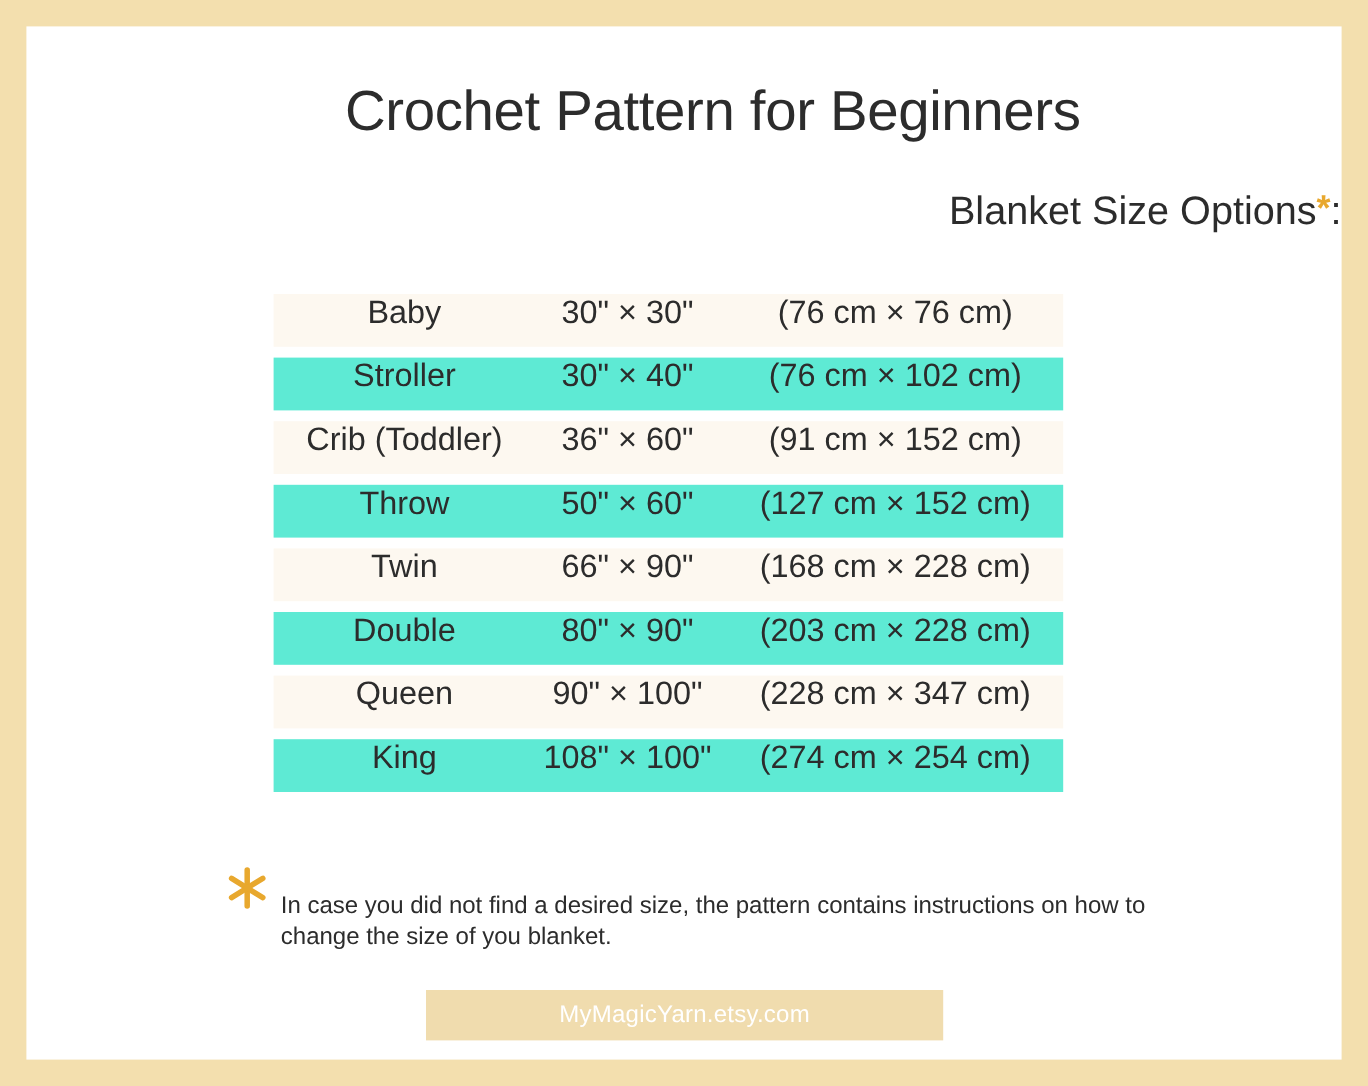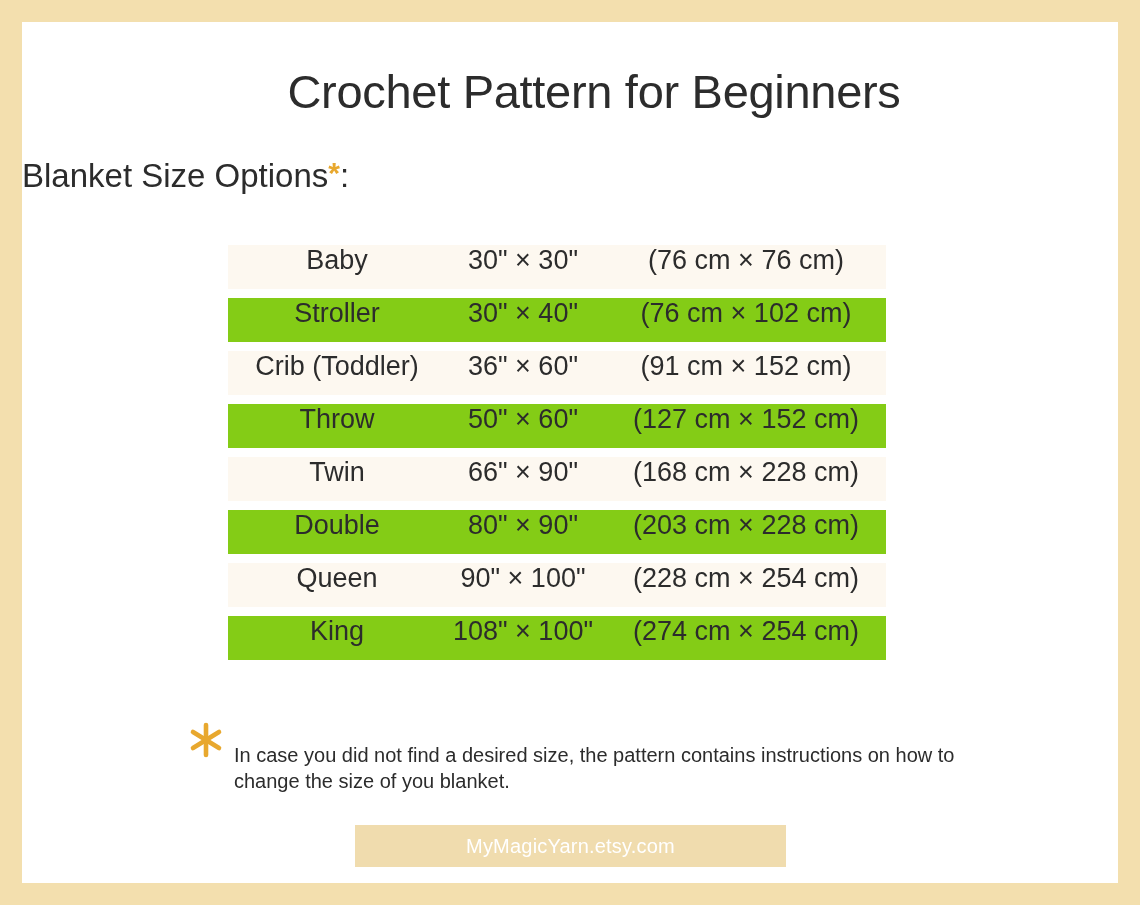--- a/index.html
+++ b/index.html
@@ -36,21 +36,21 @@
     white-space: nowrap;
     margin-left: 24px;
   }
 
   
   .subtitle {
     position: absolute;
     left: 0;
     top: 135px;
     width: 1096px;
-    text-align: left;
+    text-align: right;
     font-size: 33px;
     font-weight: 400;
     color: #2c2c2c;
     white-space: nowrap;
   }
   .subtitle .star-sup {
     color: #e8a82e;
     font-size: 30px;
     line-height: 0;
     position: relative;
@@ -71,21 +71,21 @@
   }
   .size-row {
     display: flex;
     height: 44px;
     margin-bottom: 9px;
     font-size: 27px;
     color: #2c2c2c;
     white-space: nowrap;
   }
   .size-row.odd  { background: #fdf8f0; }
-  .size-row.even { background: #84cc16; }
+  .size-row.even { background: #5eead4; }
 
   .col-name {
     width: 212px;
     text-align: center;
     padding-left: 6px;
     box-sizing: border-box;
   }
   .col-imperial {
     width: 166px;
     text-align: center;
@@ -183,21 +183,21 @@
 
     <div class="size-row even">
       <div class="col-name">Double</div>
       <div class="col-imperial">80" × 90"</div>
       <div class="col-metric">(203 cm × 228 cm)</div>
     </div>
 
     <div class="size-row odd">
       <div class="col-name">Queen</div>
       <div class="col-imperial">90" × 100"</div>
-      <div class="col-metric">(228 cm × 254 cm)</div>
+      <div class="col-metric">(228 cm × 347 cm)</div>
     </div>
 
     <div class="size-row even">
       <div class="col-name">King</div>
       <div class="col-imperial">108" × 100"</div>
       <div class="col-metric">(274 cm × 254 cm)</div>
     </div>
 
   </div>
 

